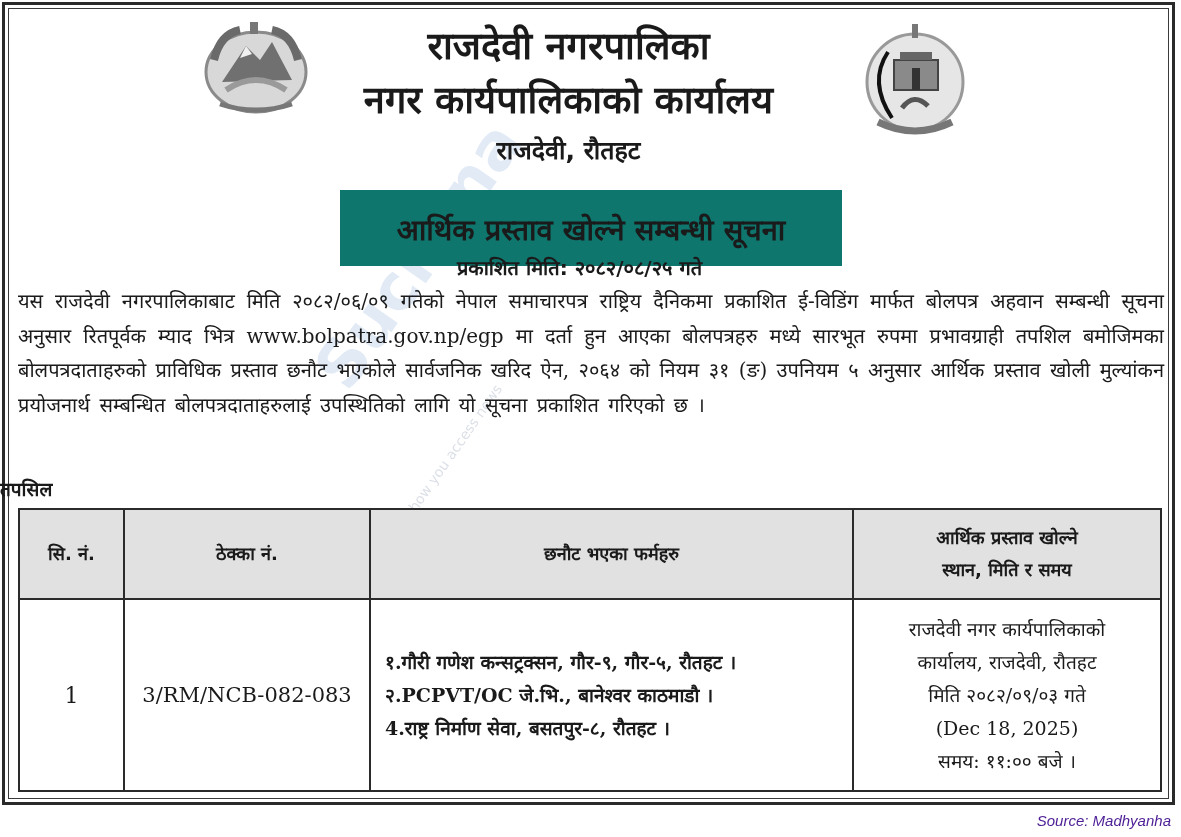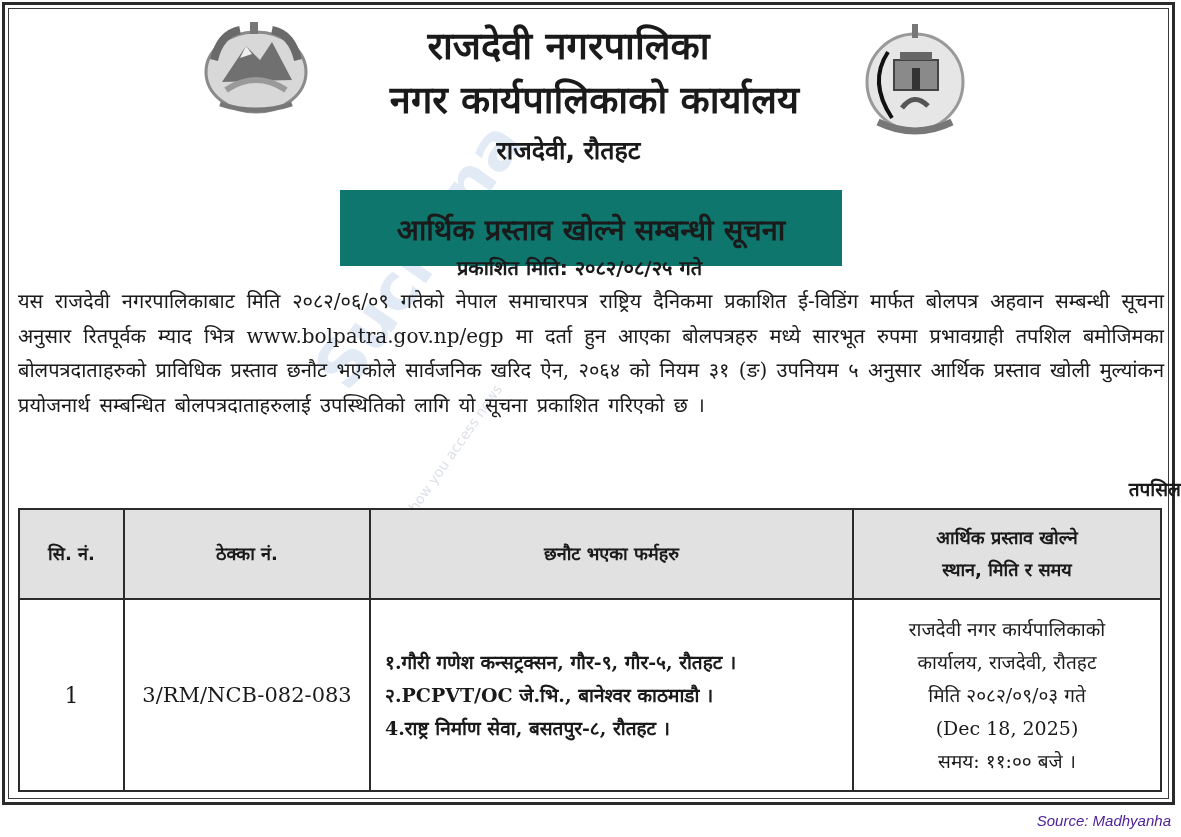--- a/index.html
+++ b/index.html
@@ -33,38 +33,38 @@
     position: absolute; left: 200px; top: 20px; width: 112px; height: 96px;
   }
   .logo-right {
     position: absolute; left: 862px; top: 22px; width: 106px; height: 118px;
   }
   .title-1, .title-2, .title-3 {
     position: absolute; left: 0; width: 1137px; text-align: center;
     font-family: "DejaVu Sans", sans-serif; font-weight: bold; color: #1a1a1a;
   }
   .title-1 { top: 18px; font-size: 38px; }
-  .title-2 { top: 72px; font-size: 38px; padding-left: 26px; }
+  .title-2 { top: 72px; font-size: 38px; }
   .title-3 { top: 132px; font-size: 25px; }
   .subject-box {
     position: absolute; left: 340px; top: 190px; width: 502px; height: 76px;
     background: #0f766e; display: flex; align-items: center; justify-content: center;
     font-family: "DejaVu Sans", sans-serif; font-weight: bold; font-size: 29px;
   }
   .pub-date {
     position: absolute; left: 0; width: 1159px; top: 254px; text-align: center;
     font-family: "DejaVu Sans", sans-serif; font-weight: bold; font-size: 20px;
   }
   .body-text {
     position: absolute; left: 18px; top: 284px; width: 1146px;
     font-size: 20px; line-height: 34.5px; text-align: justify;
     text-align-last: left; word-spacing: 3px;
   }
   .tapsil {
-    position: absolute; left: 0; width: 1181px; top: 476px; text-align: right;
+    position: absolute; left: 0; width: 1181px; top: 476px; text-align: left;
     font-family: "DejaVu Sans", sans-serif; font-weight: bold; font-size: 19px;
   }
   table.tbl {
     position: absolute; left: 18px; top: 508px; width: 1142px; height: 284px;
     border-collapse: collapse; table-layout: fixed;
   }
   .tbl th, .tbl td { border: 2.5px solid #2b2b2b; }
   .tbl th {
     background: #e1e1e1; height: 88px; padding: 0 6px;
     font-family: "DejaVu Sans", sans-serif; font-weight: bold; font-size: 18px;

